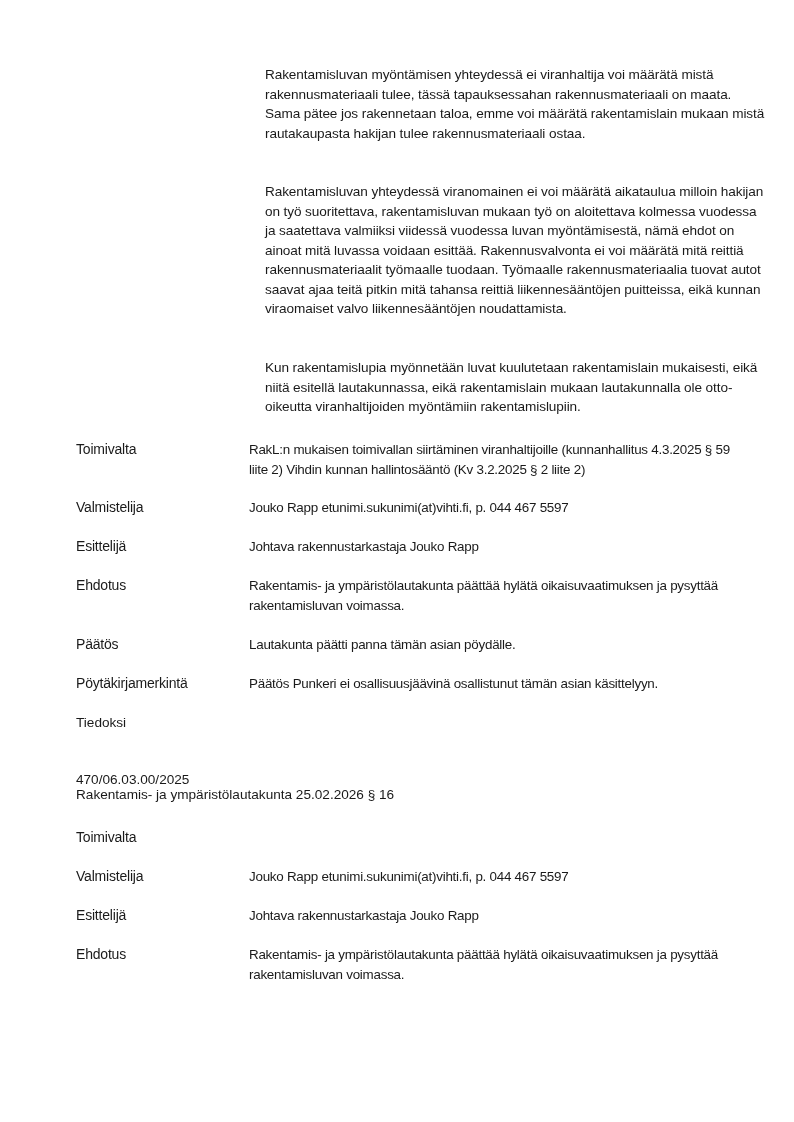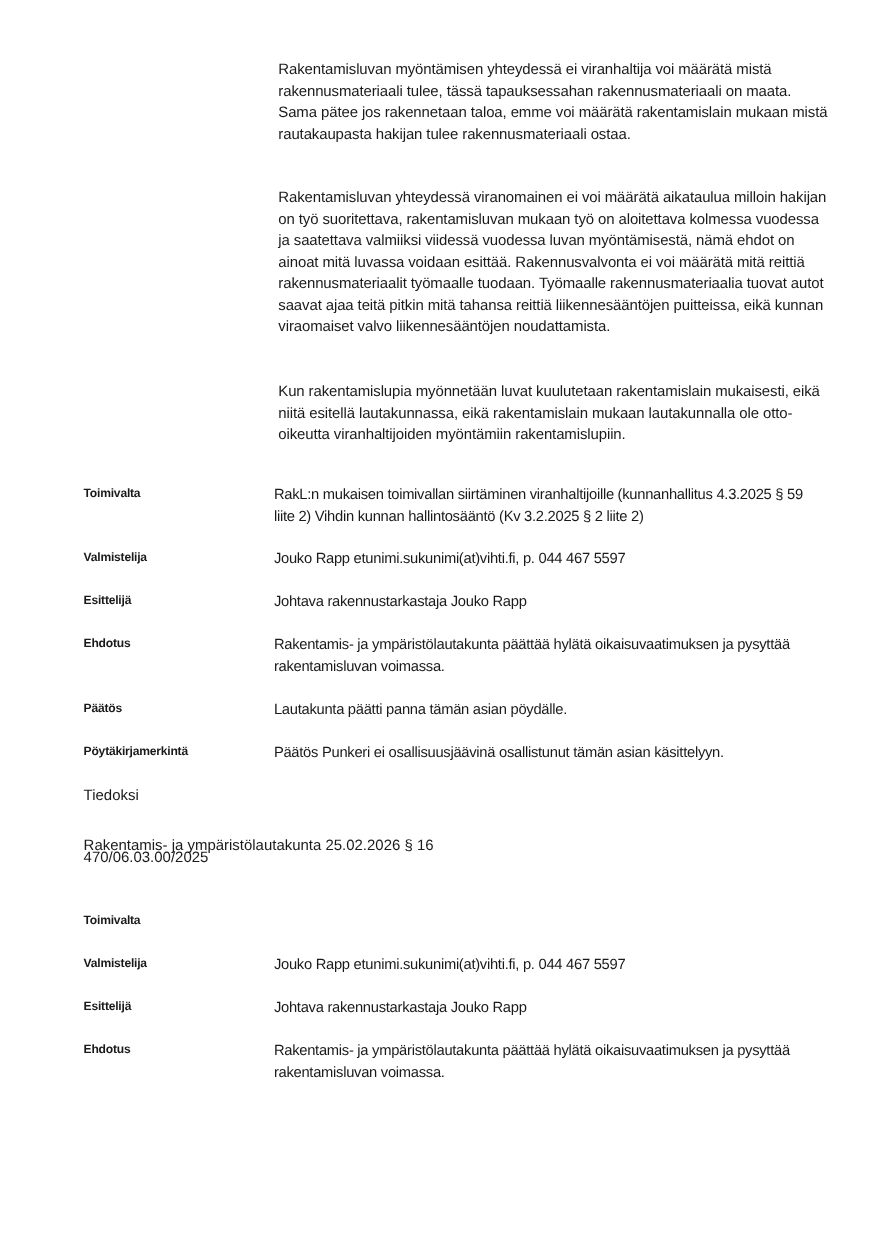--- a/index.html
+++ b/index.html
@@ -5,26 +5,26 @@
     html, body { margin: 0; padding: 0; background: #ffffff; }
     body {
       width: 794px; height: 1122px; position: relative; overflow: hidden;
       font-family: "Liberation Sans", "DejaVu Sans", sans-serif;
       color: #1a1a1a;
       font-size: 13.6px;
     }
     .para {
       position: absolute; left: 249px; width: 500px;
       line-height: 19.5px; letter-spacing: -0.1px;
-      margin: 4px;
+      margin: 16px;
     }
     .row { position: absolute; left: 76px; width: 680px; }
     .label {
       position: absolute; left: 0; top: 0; width: 170px;
-      line-height: 19.5px; font-size: 11px; letter-spacing: -0.2px; font-weight: bold;
+      line-height: 19.5px; font-size: 14px; letter-spacing: -0.2px;
     }
     .value {
       position: absolute; left: 173px; top: 0; width: 500px;
       line-height: 19.5px; font-size: 13.4px; letter-spacing: -0.25px;
     }
     .plain {
       position: absolute; left: 76px; line-height: 19.5px; font-size: 13.6px;
     }
   </style>
 </head>
@@ -59,21 +59,21 @@
   <div class="value">Lautakunta päätti panna tämän asian pöydälle.</div>
 </div>
 
 <div class="row" style="top:674px;">
   <div class="label">Pöytäkirjamerkintä</div>
   <div class="value">Päätös Punkeri ei osallisuusjäävinä osallistunut tämän asian käsittelyyn.</div>
 </div>
 
 <div class="plain" style="top:713px;text-align:right;">Tiedoksi</div>
 
-<div class="plain" style="top:759px;">Rakentamis- ja ympäristölautakunta 25.02.2026 § 16</div>
+<div class="plain" style="top:785px;">Rakentamis- ja ympäristölautakunta 25.02.2026 § 16</div>
 <div class="plain" style="top:770px;">470/06.03.00/2025</div>
 
 <div class="row" style="top:828px;">
   <div class="label">Toimivalta</div>
 </div>
 
 <div class="row" style="top:867px;">
   <div class="label">Valmistelija</div>
   <div class="value">Jouko Rapp etunimi.sukunimi(at)vihti.fi, p. 044 467 5597</div>
 </div>

